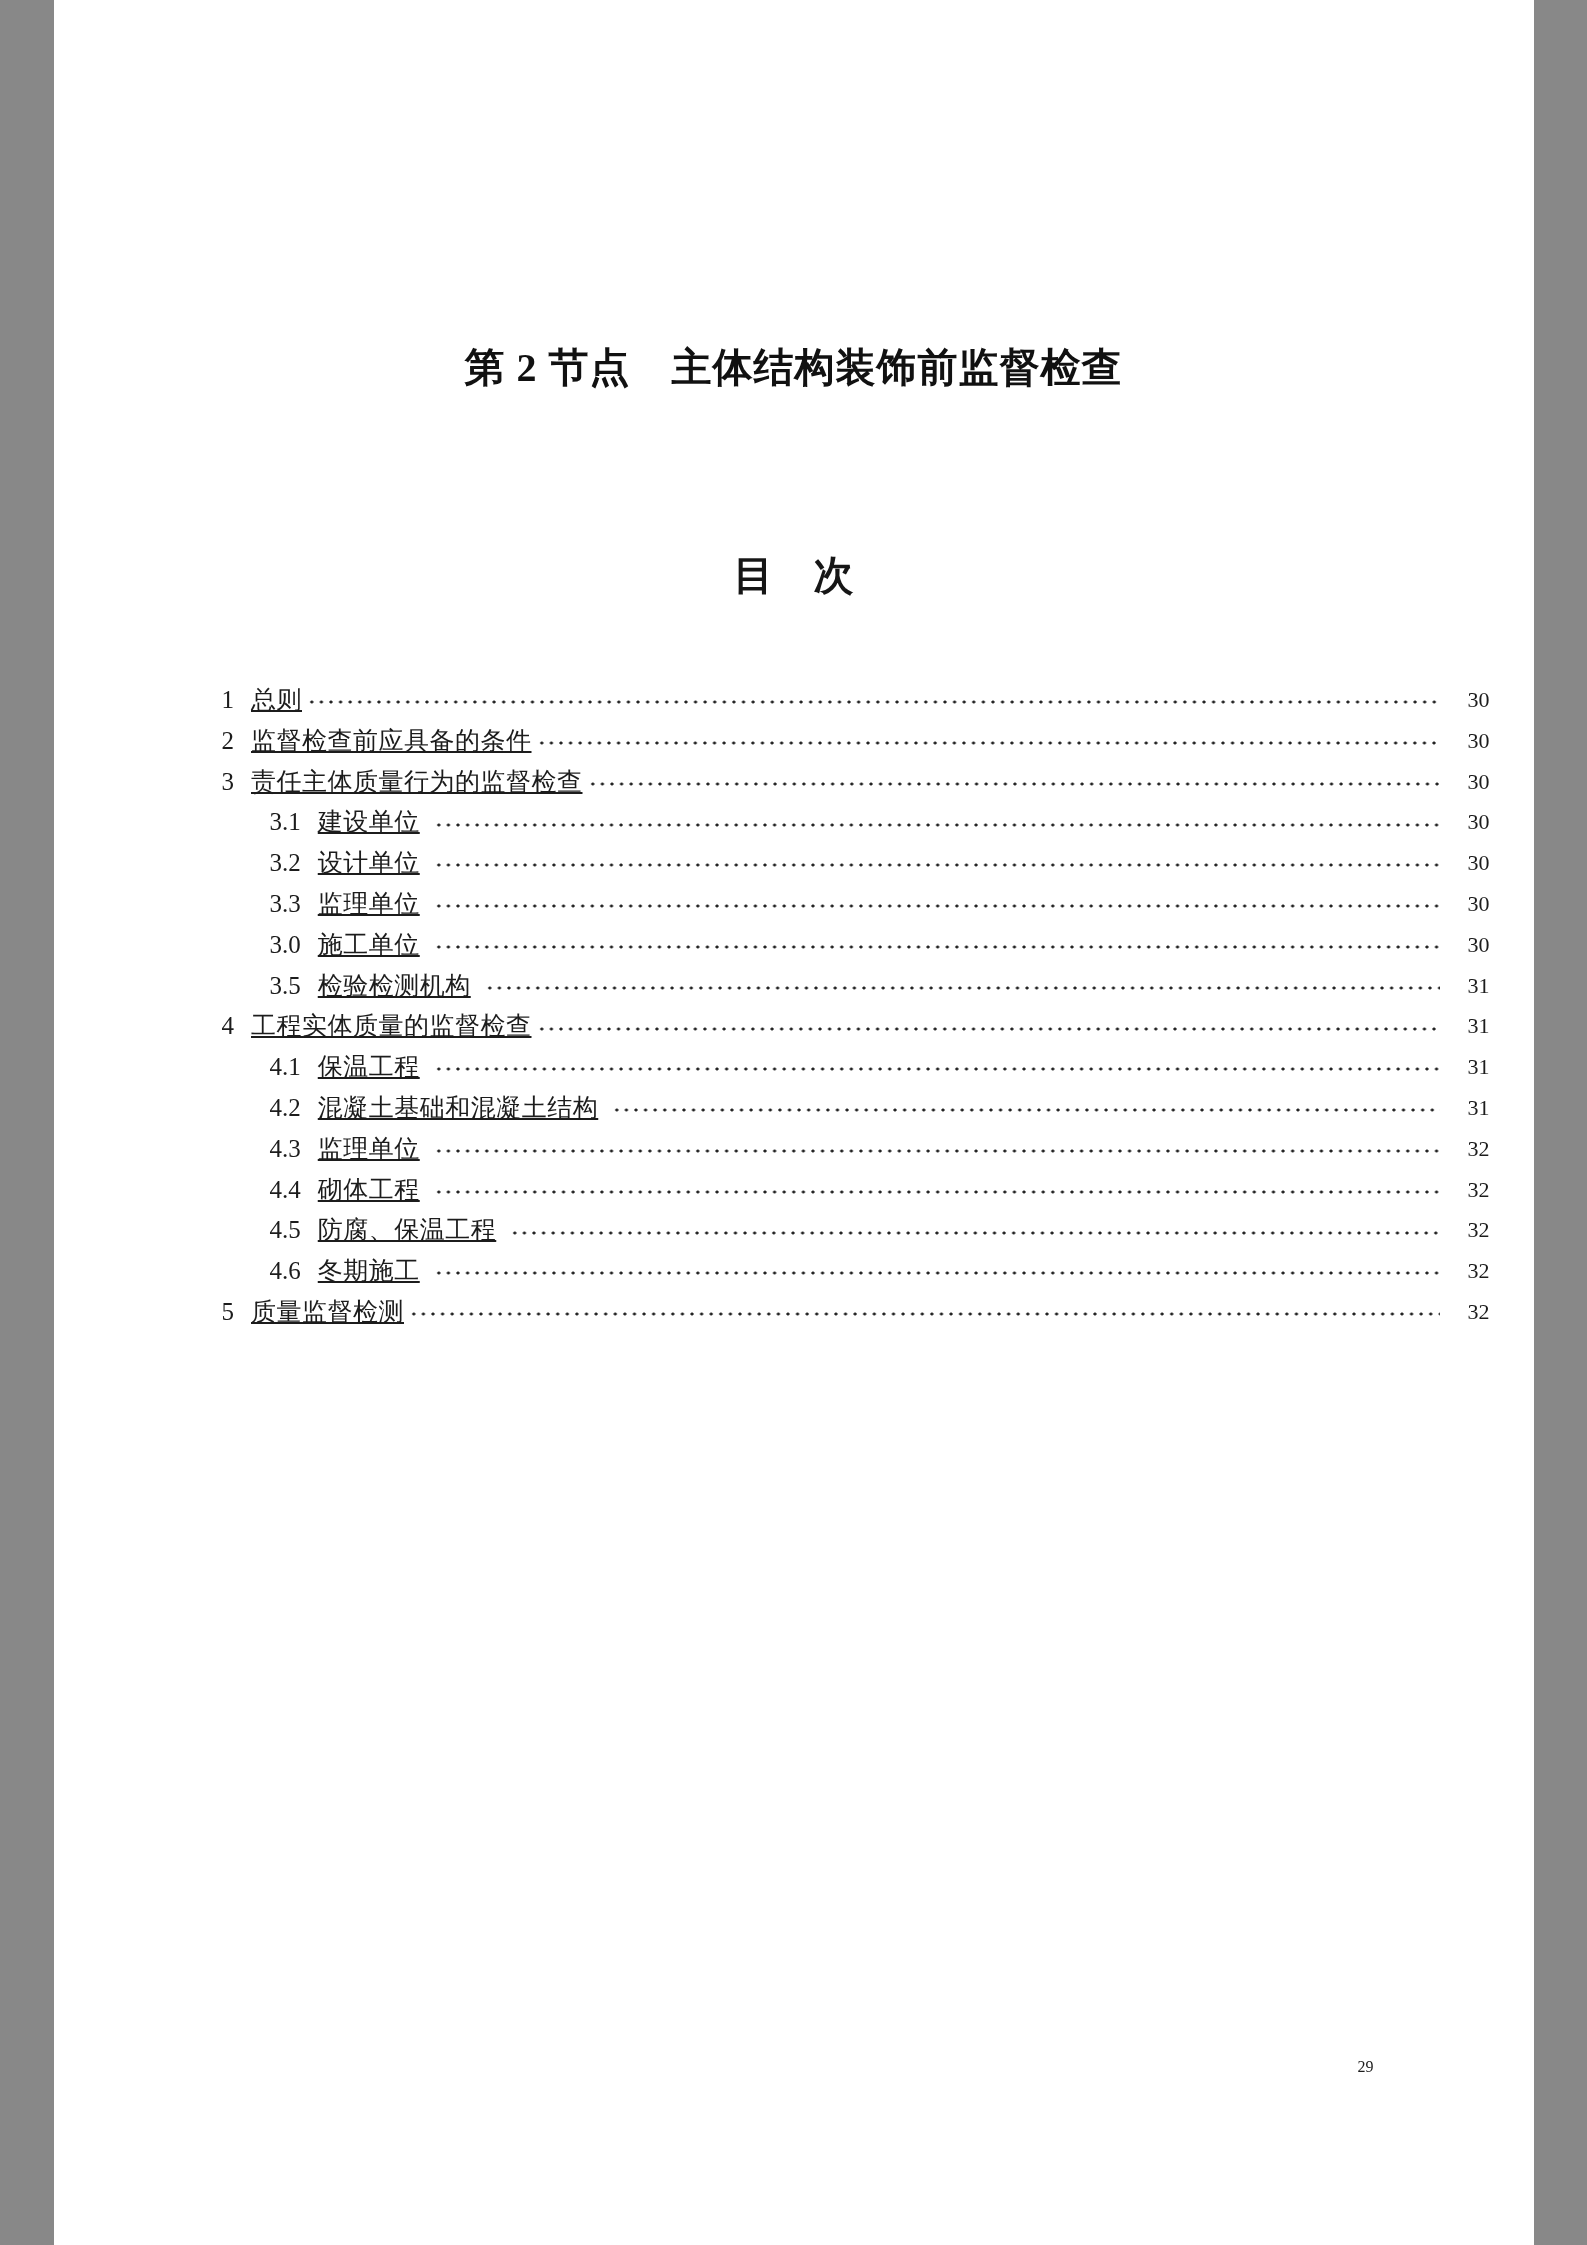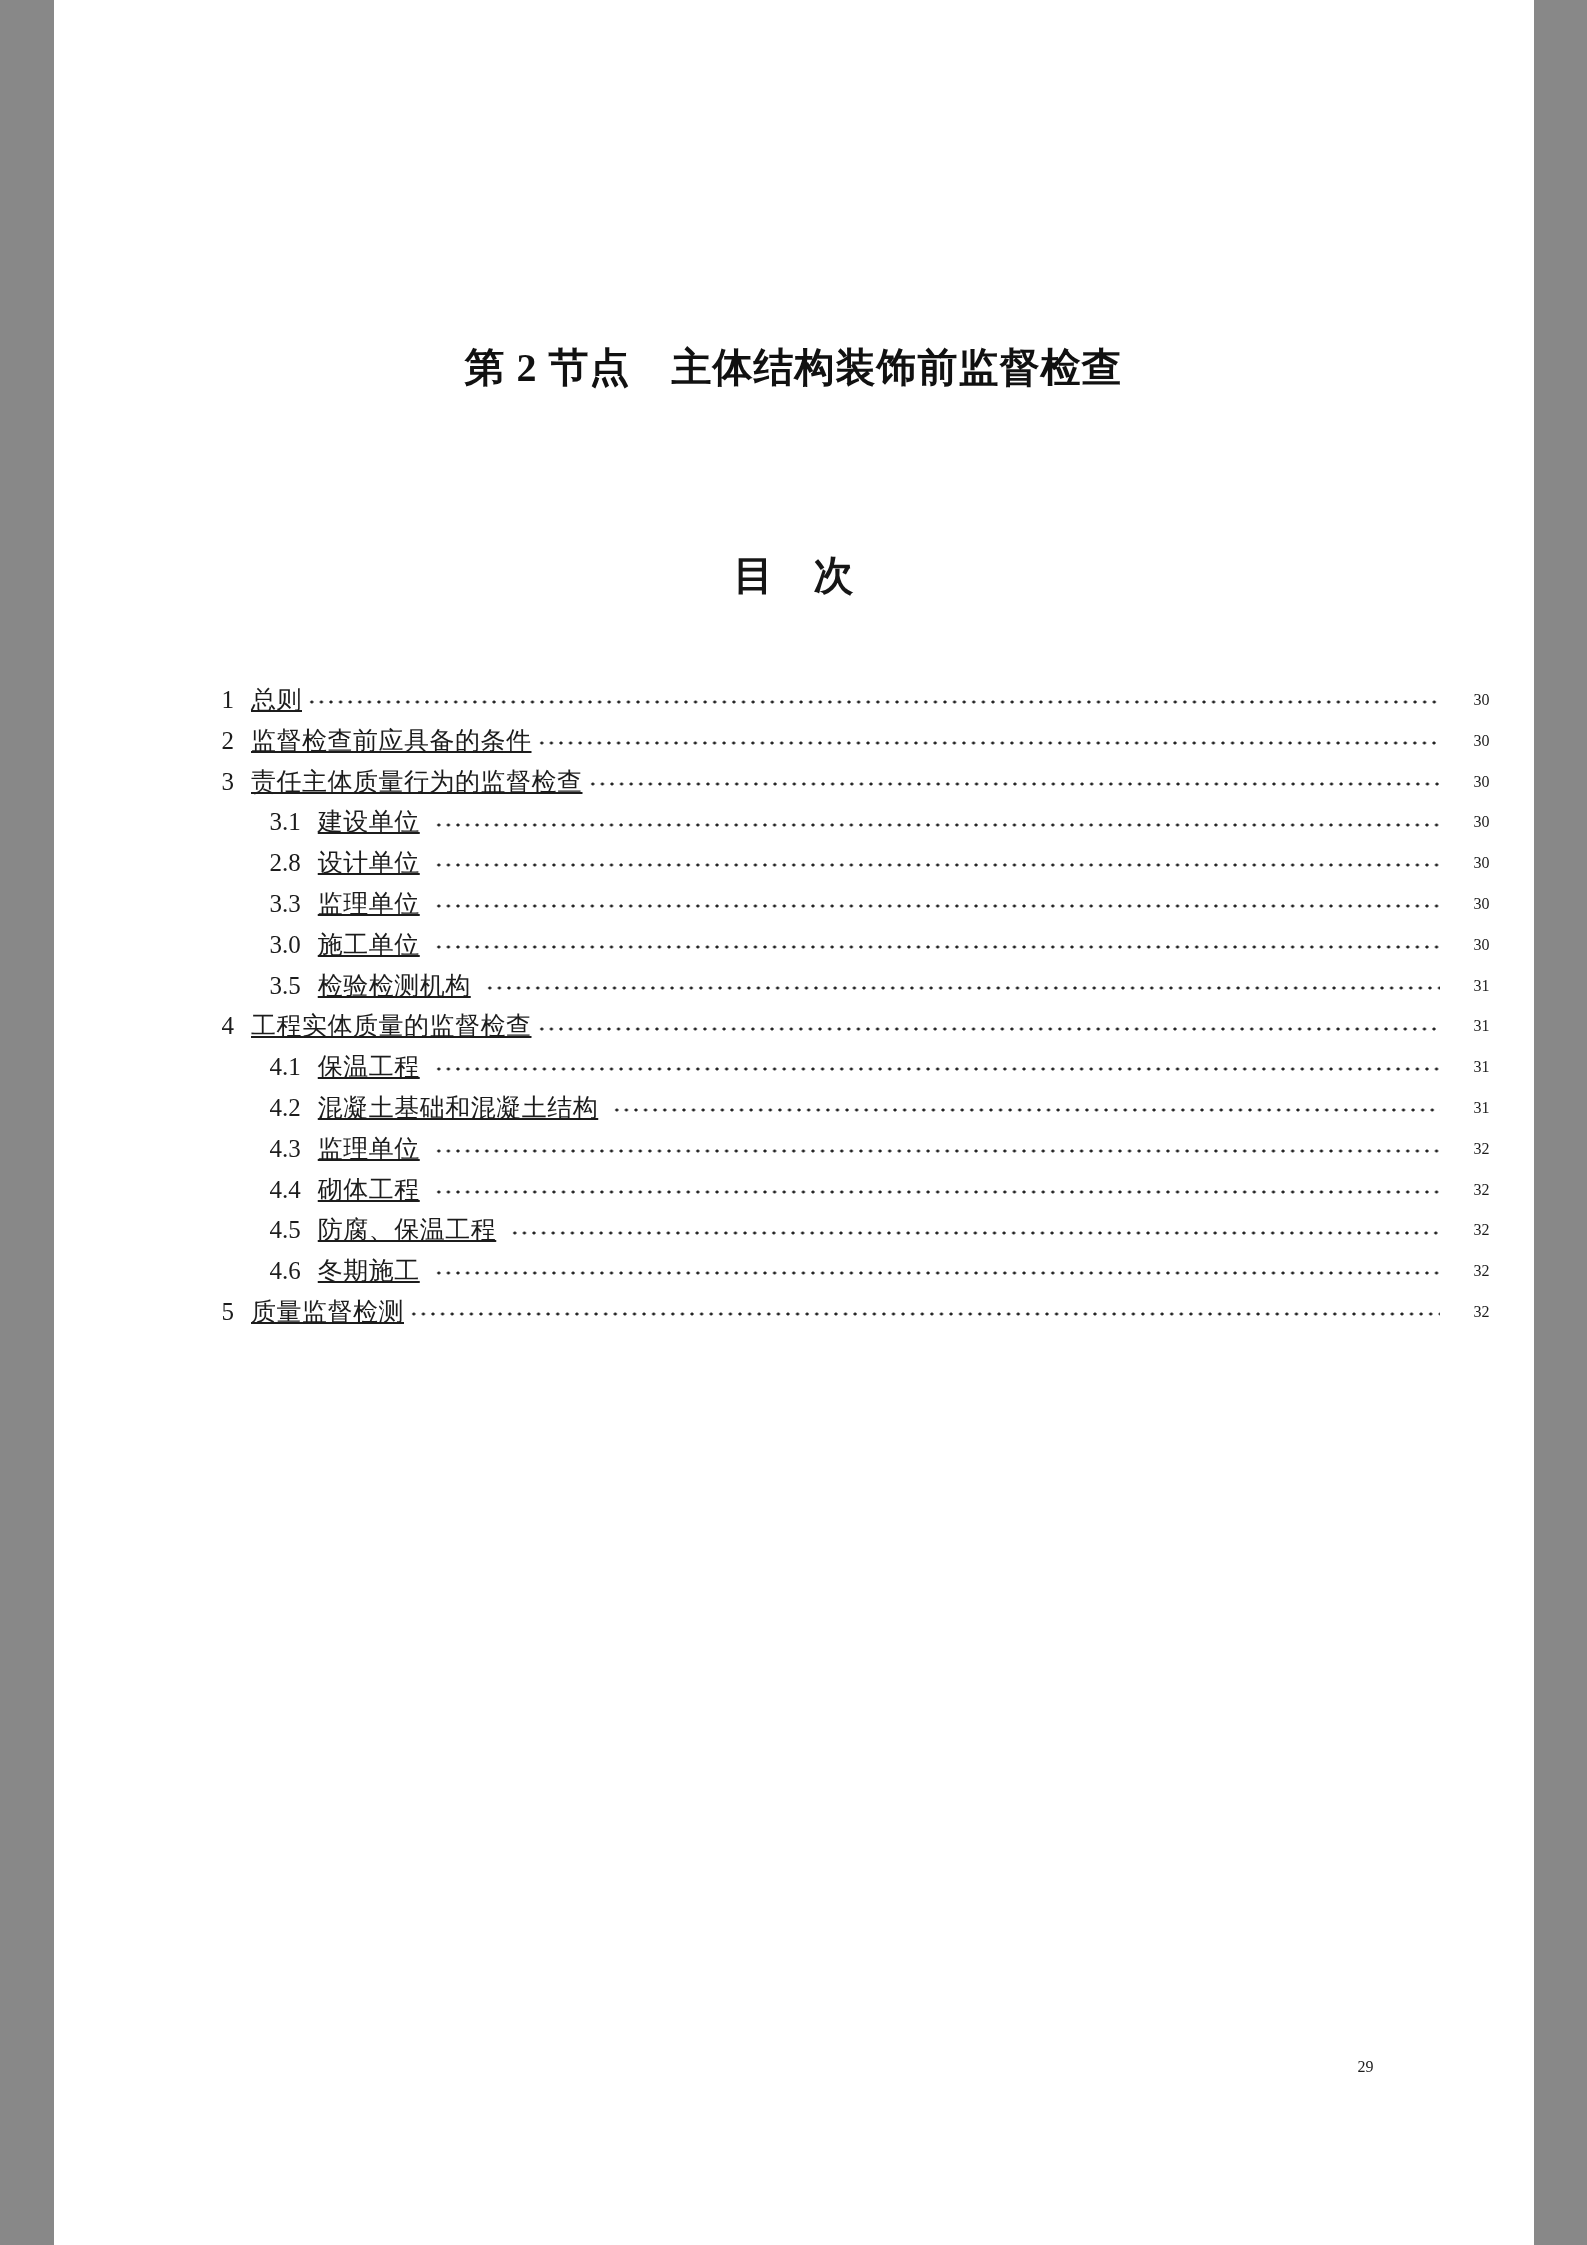--- a/index.html
+++ b/index.html
@@ -75,21 +75,21 @@
     background-size: 9.6px 10px;
     background-repeat: repeat-x;
     background-position: 0 56%;
   }
   .toc-row.lvl2 .leader {
     margin-left: 14px;
   }
   .toc-page {
     width: 42px;
     text-align: right;
-    font-size: 16px;
+    font-size: 22px;
   }
   .footer-page-num {
     position: absolute;
     top: 2058px;
     right: 160px;
     font-size: 16px;
     color: #1c1c1c;
   }
 </style>
 </head>
@@ -120,21 +120,21 @@
       <span class="leader"></span>
       <span class="toc-page">30</span>
     </div>
       <div class="toc-row lvl2">
       <span class="toc-num">3.1</span>
       <span class="toc-label">建设单位</span>
       <span class="leader"></span>
       <span class="toc-page">30</span>
     </div>
       <div class="toc-row lvl2">
-      <span class="toc-num">2.8</span>
+      <span class="toc-num">3.2</span>
       <span class="toc-label">设计单位</span>
       <span class="leader"></span>
       <span class="toc-page">30</span>
     </div>
       <div class="toc-row lvl2">
       <span class="toc-num">3.3</span>
       <span class="toc-label">监理单位</span>
       <span class="leader"></span>
       <span class="toc-page">30</span>
     </div>

